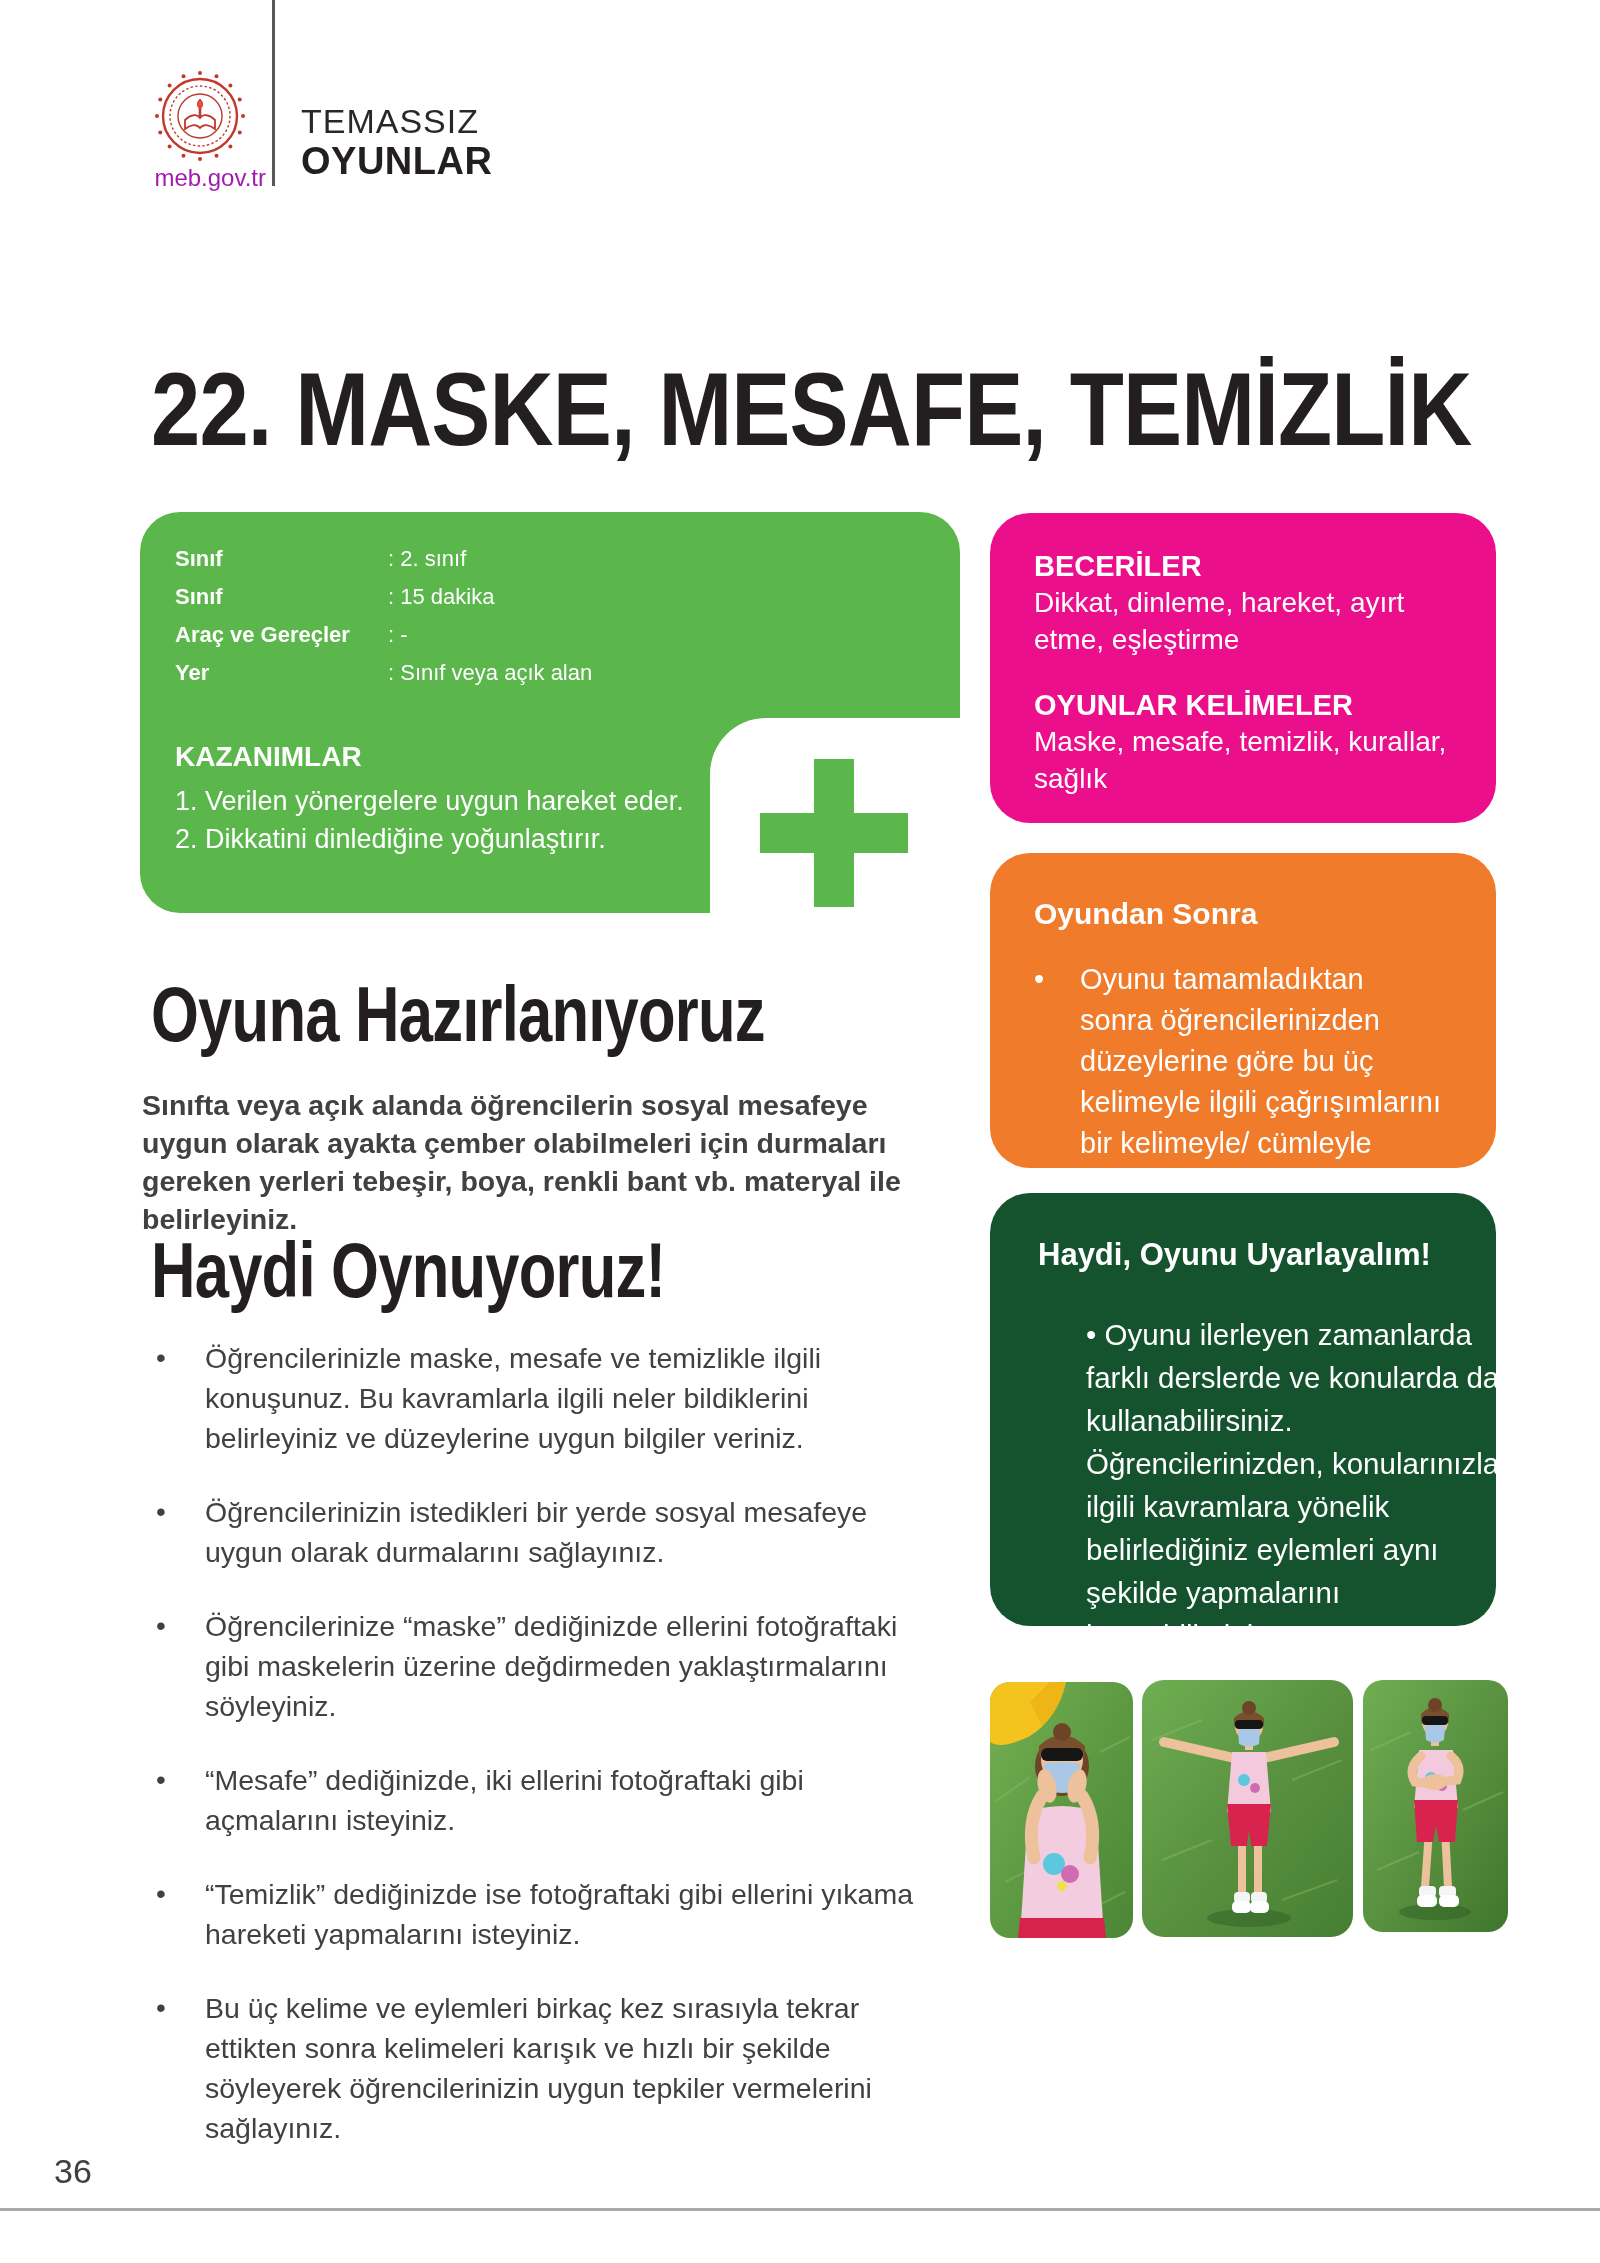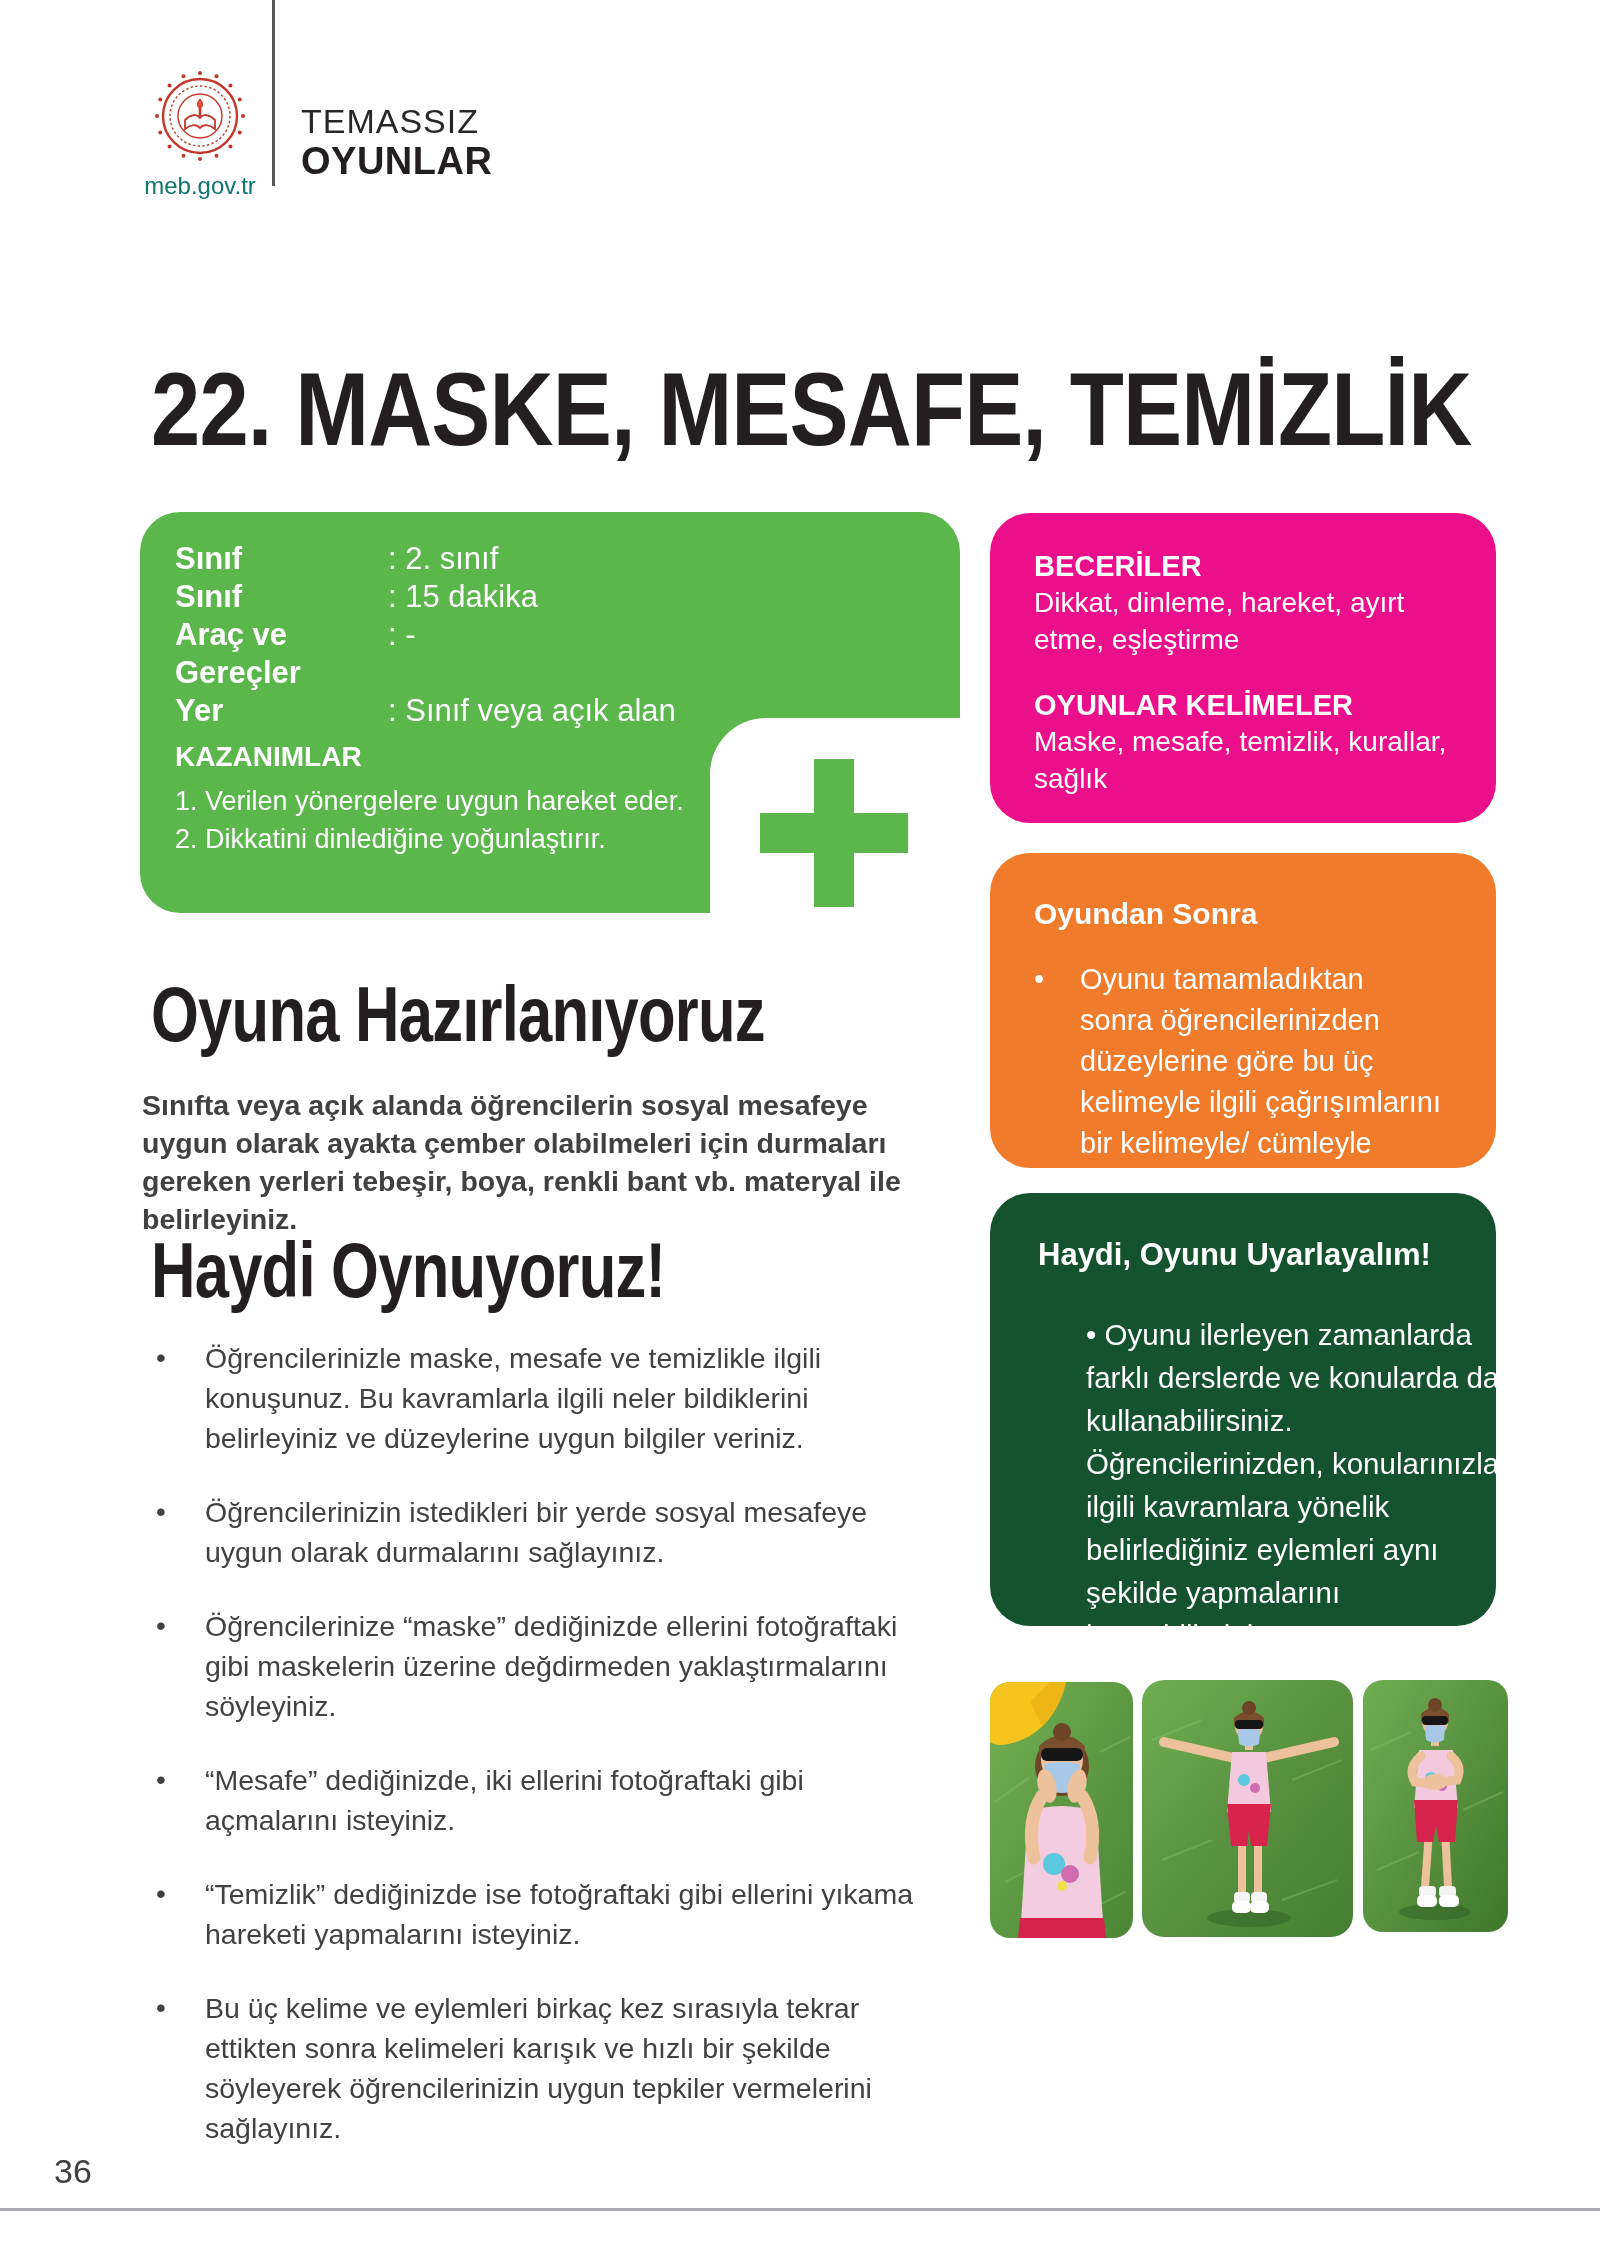--- a/index.html
+++ b/index.html
@@ -3,40 +3,40 @@
 <meta charset="utf-8">
 <style>
   html,body{margin:0;padding:0;background:#e8e8e8;}
   #page{
     position:relative;width:1600px;height:2263px;background:#ffffff;
     font-family:"Liberation Sans",sans-serif;overflow:hidden;margin:0 auto;
     color:#231f20;
   }
   
   .logo-svg{position:absolute;left:152px;top:68px;width:96px;height:96px;}
-  .site-label{position:absolute;left:134px;top:172px;width:132px;text-align:center;
-    font-size:24px;color:#0f766e;}
+  .site-label{position:absolute;left:134px;top:164px;width:132px;text-align:right;
+    font-size:24px;color:#a21caf;}
   .vline{position:absolute;left:272px;top:0;width:3px;height:186px;background:#55575a;}
   .brand{position:absolute;left:301px;top:104px;line-height:1;}
   .brand-1{font-size:34px;font-weight:400;letter-spacing:1px;color:#2b2728;}
   .brand-2{font-size:38px;font-weight:700;letter-spacing:.5px;color:#231f20;margin-top:4px;}
   
   .main-title{position:absolute;left:151px;top:356px;font-size:103px;font-weight:700;
     white-space:nowrap;color:#231f20;line-height:1.05;}
   .main-title span{display:inline-block;transform:scaleX(.86);transform-origin:0 50%;letter-spacing:-1px;}
   
   .box{position:absolute;border-radius:40px;color:#fff;}
   .box-green{left:140px;top:512px;width:820px;height:401px;background:#5bb74b;}
   .box-pink{left:990px;top:513px;width:506px;height:310px;background:#ec0f8c;
     padding:36px 38px 0 44px;box-sizing:border-box;}
   .box-orange{left:990px;top:853px;width:506px;height:315px;background:#ef7b2b;
     padding:44px 36px 0 44px;box-sizing:border-box;}
   .box-blue{left:990px;top:1193px;width:506px;height:433px;background:#14532d;
     padding:44px 34px 0 48px;box-sizing:border-box;}
-  .info-rows{position:absolute;left:35px;top:28px;font-size:31px;line-height:38px;}
+  .info-rows{position:absolute;left:35px;top:28px;font-size:22px;line-height:38px;}
   .info-row{display:flex;}
   .info-label{width:213px;font-weight:700;flex:none;}
   .kazan{position:absolute;left:35px;top:229px;}
   .kazan-title{font-weight:700;font-size:28px;margin-bottom:9px;}
   .kazan-item{font-size:27px;line-height:38px;}
   .notch{position:absolute;right:-5px;bottom:-5px;width:255px;height:200px;background:#ffffff;
     border-top-left-radius:56px;}
   .plus-h{position:absolute;left:620px;top:301px;width:148px;height:40px;background:#5bb74b;}
   .plus-v{position:absolute;left:674px;top:247px;width:40px;height:148px;background:#5bb74b;}
   .side-h{font-size:29px;font-weight:700;line-height:1.2;}

